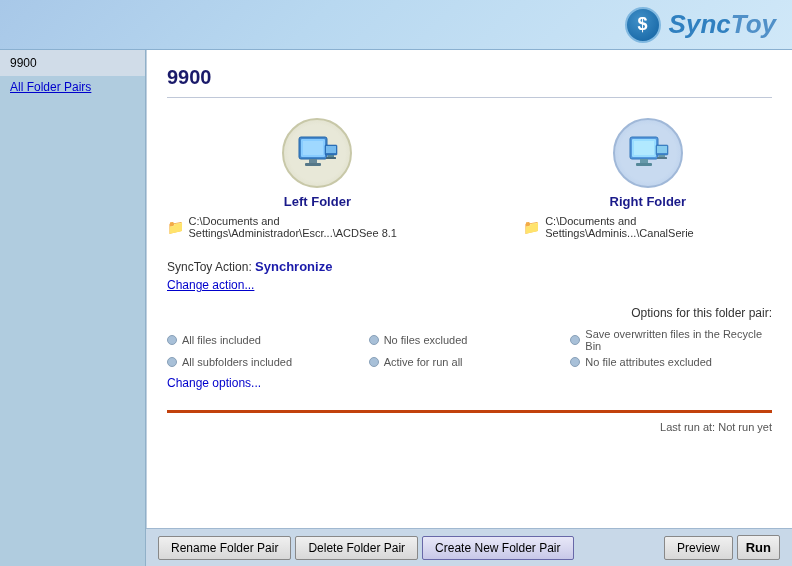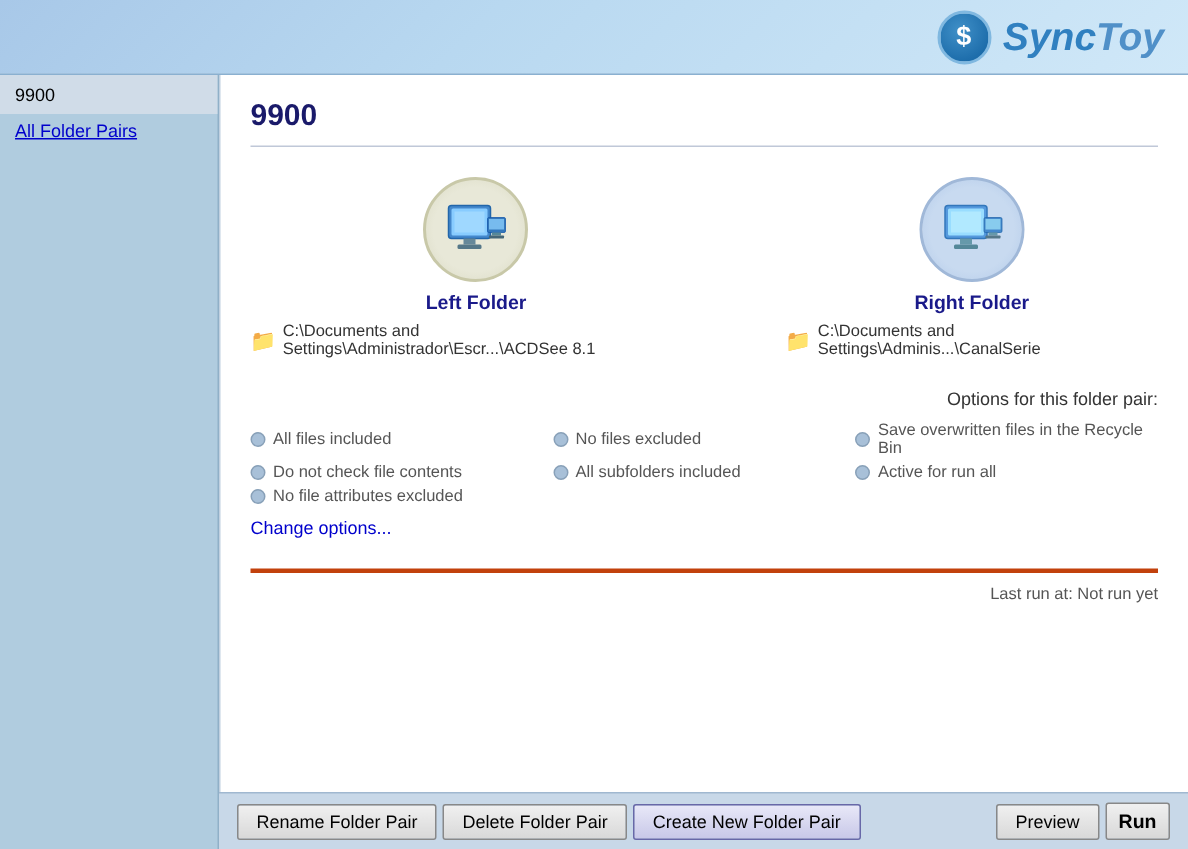--- a/index.html
+++ b/index.html
@@ -336,42 +336,43 @@
           </div>
           <div class="folder-label">Right Folder</div>
           <div class="folder-path-row">
             <span class="folder-icon-small">📁</span>
             <span style="font-size:11px; color:#333;">C:\Documents and Settings\Adminis...\CanalSerie</span>
           </div>
         </div>
 
       </div>
 
+      <div class="action-section">
+        <span class="action-label">SyncToy Action:</span>
+        <span class="action-value">Synchronize</span>
+        <a class="change-link">Change action...</a>
+      </div>
 
       <div class="options-section">
         <div class="options-title">Options for this folder pair:</div>
         <div class="options-grid">
 
           <div class="option-item">
             <div class="option-dot"></div>
             <span>All files included</span>
           </div>
           <div class="option-item">
             <div class="option-dot"></div>
             <span>No files excluded</span>
           </div>
           <div class="option-item">
             <div class="option-dot"></div>
             <span>Save overwritten files in the Recycle Bin</span>
           </div>
 
-          <div class="option-item">
-            <div class="option-dot"></div>
-            <span>Do not check file contents</span>
-          </div>
           <div class="option-item">
             <div class="option-dot"></div>
             <span>All subfolders included</span>
           </div>
           <div class="option-item">
             <div class="option-dot"></div>
             <span>Active for run all</span>
           </div>
 
           <div class="option-item">

